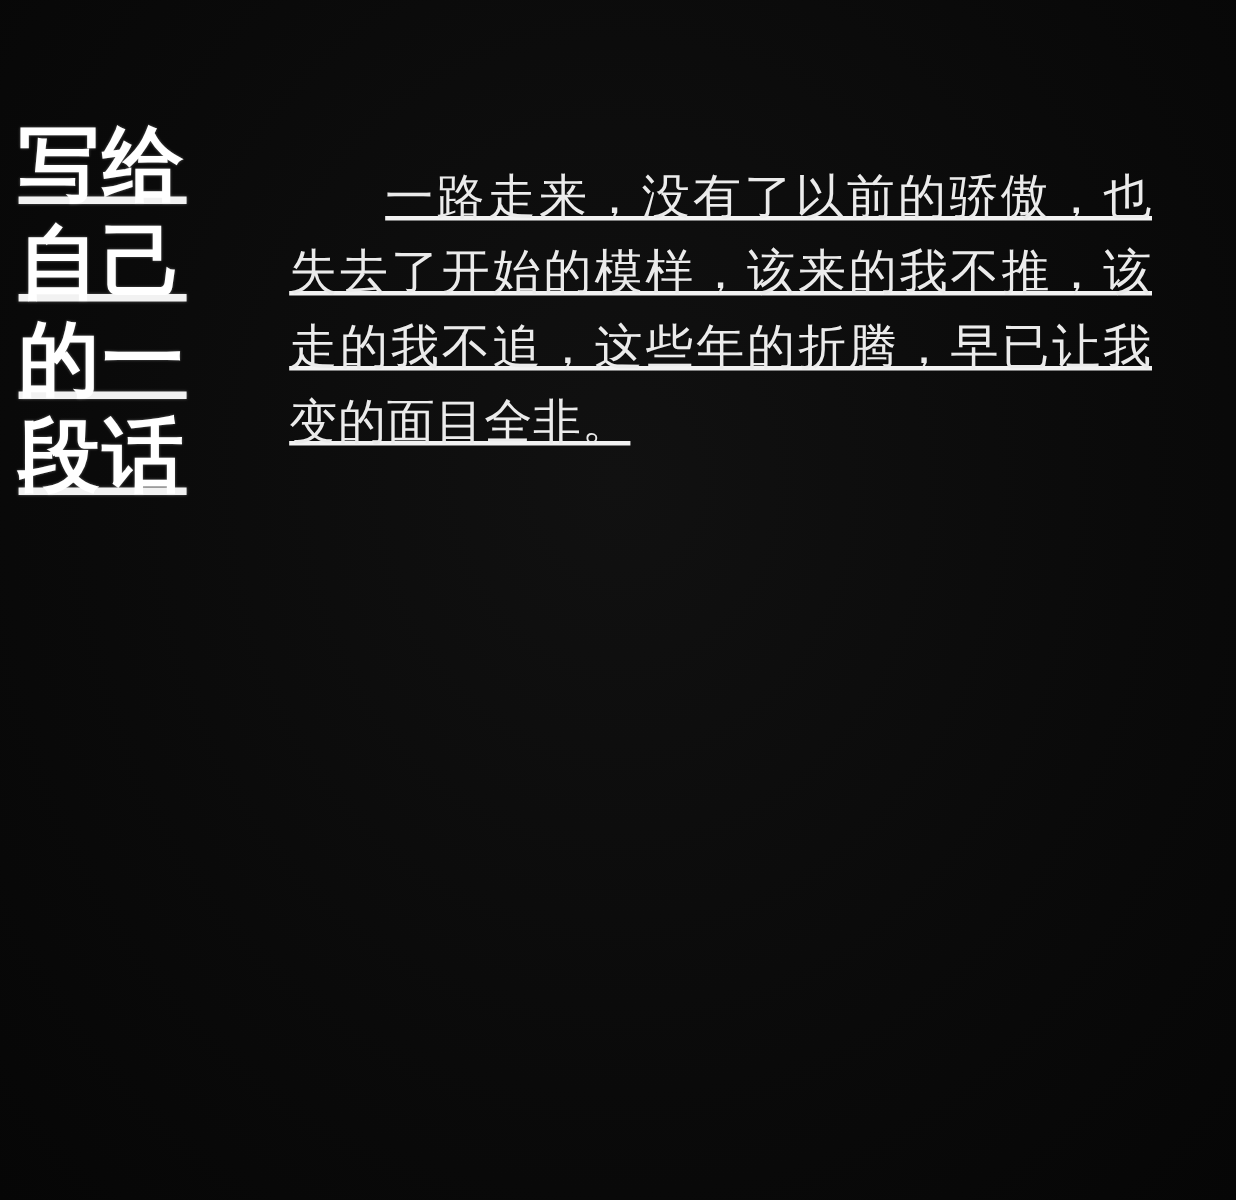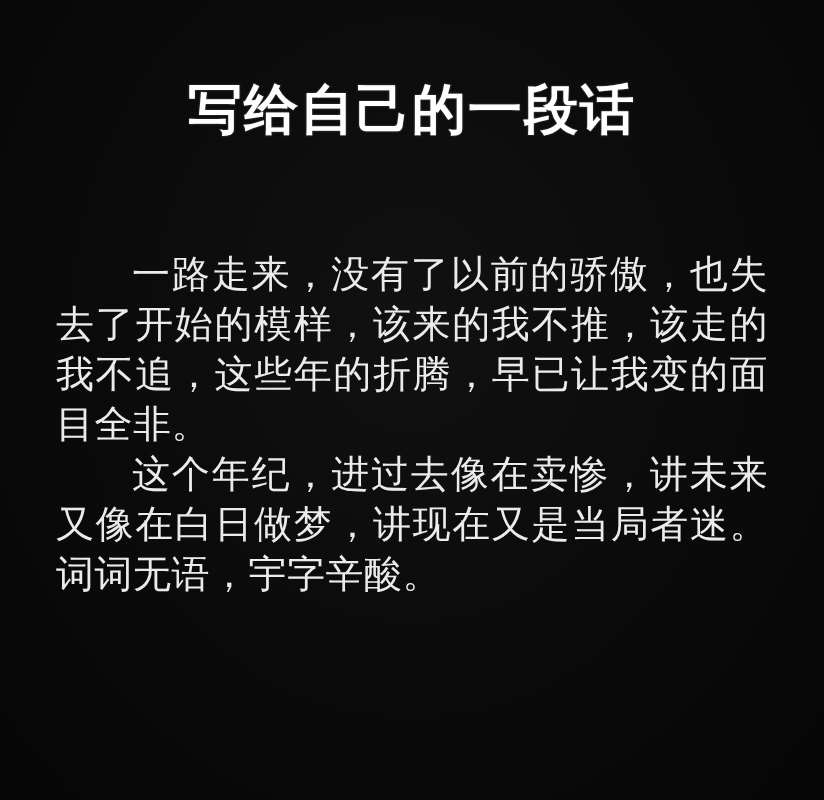--- a/index.html
+++ b/index.html
@@ -14,21 +14,21 @@
     font-family: "DejaVu Sans", "Liberation Sans", sans-serif;
     color: #f2f2f2;
   }
   .page {
     position: relative;
     width: 824px;
     height: 800px;
     background: #0b0b0b;
     box-sizing: border-box;
     display: flex;
-    flex-direction: column;
+    text-decoration: underline;
   }
   
   .page::before {
     content: "";
     position: absolute;
     inset: 0;
     background: radial-gradient(ellipse at 50% 40%, #111111 0%, #0a0a0a 60%, #060606 100%);
     pointer-events: none;
   }
   .title {
@@ -41,21 +41,21 @@
     font-weight: 700;
     letter-spacing: 2px;
     color: #ffffff;
     text-shadow: 0 0 2px rgba(255,255,255,0.35);
   }
   .body-text {
     position: relative;
     margin: 0;
     padding: 0 56px;
     margin-top: 106px;
-    font-size: 38px;
+    font-size: 32px;
     line-height: 50px;
     color: #ebebeb;
     letter-spacing: 0.5px;
   }
   .para {
     margin: 0;
     text-indent: 2em;
     text-align: justify;
     text-justify: inter-character;
   }
@@ -65,18 +65,17 @@
 </style>
 </head>
 <body>
 
 <div class="page">
 
   <h1 class="title">写给自己的一段话</h1>
 
   <div class="body-text">
     <p class="para">一路走来，没有了以前的骄傲，也失去了开始的模样，该来的我不推，该走的我不追，这些年的折腾，早已让我变的面目全非。</p>
-    <p class="para">这个年纪，进过去像在卖惨，讲未来又像在白日做梦，讲现在又是当局者迷。词词无语，宇字辛酸。</p>
   </div>
 
   <div class="spacer"></div>
 
 </div>
 
 </body></html>

